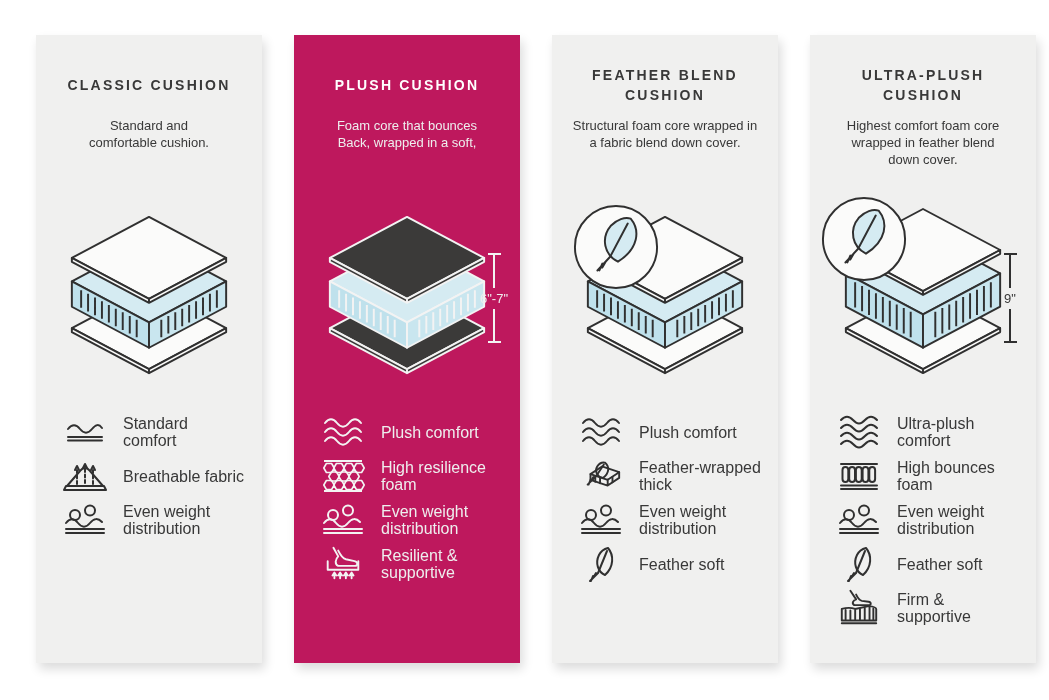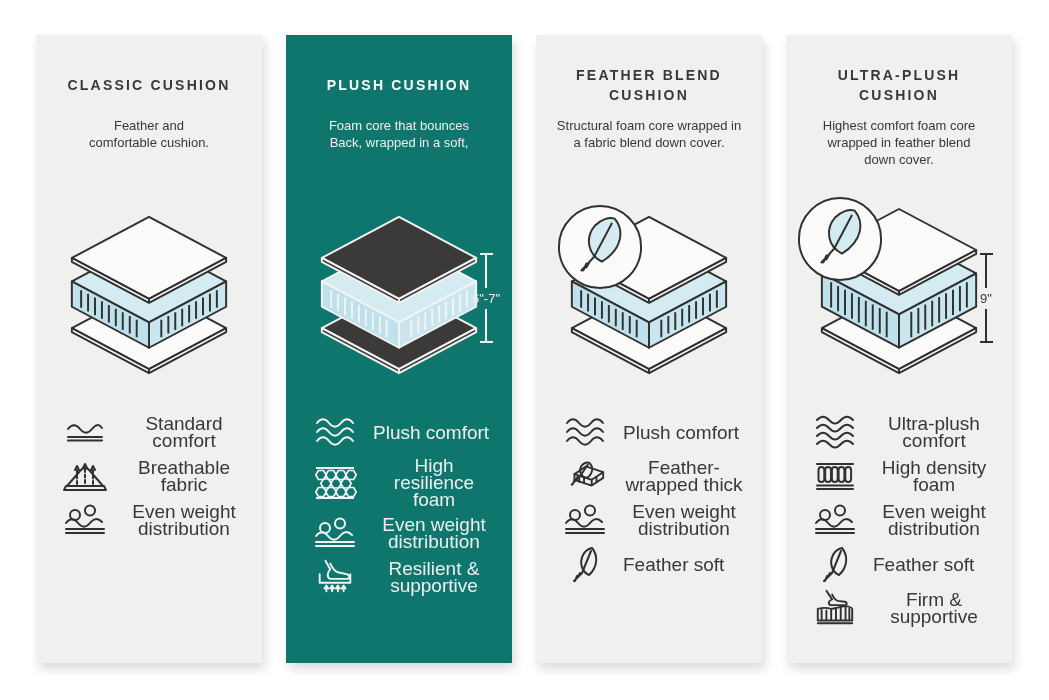--- a/index.html
+++ b/index.html
@@ -1,41 +1,41 @@
 <!DOCTYPE html>
 <html><head>
 <meta charset="utf-8">
 <style>
   html,body{margin:0;padding:0;background:#ffffff;}
   body{width:1049px;height:700px;overflow:hidden;font-family:"Liberation Sans",sans-serif;}
-  .board{display:flex;gap:24px;padding:35px 0 0 36px;}
+  .board{display:flex;gap:32px;padding:35px 0 0 36px;}
   .card{width:226px;height:628px;flex-shrink:0;box-shadow:3px 6px 10px rgba(0,0,0,.14);box-sizing:border-box;}
   .card.light{background:#f0f0ef;--line:#303030;--slab:#fbfbfa;--badge:#fbfbfa;--text:#383838;
               --foamTop:#d5ebf2;--foamL:#bfe1ec;--foamR:#c9e6ef;color:#303030;}
-  .card.dark{background:#0f766e;--line:#f3f3f3;--slab:#3b3a39;--badge:#3b3a39;--text:#eeeeee;
+  .card.dark{background:#be185d;--line:#f3f3f3;--slab:#3b3a39;--badge:#3b3a39;--text:#eeeeee;
              --foamTop:#d5ebf2;--foamL:#bfe1ec;--foamR:#c9e6ef;color:#f3f3f3;}
   .title{margin-top:28px;height:44px;display:flex;align-items:center;justify-content:center;
          text-align:center;font-size:14px;font-weight:bold;letter-spacing:2.2px;line-height:20px;
          padding:0 12px;color:var(--text);}
   .card.dark .title{color:#ffffff;}
   .desc{margin-top:10px;min-height:62px;text-align:center;font-size:13px;line-height:17px;color:var(--text);}
   .illo{position:relative;height:196px;margin-top:10px;}
   .cushion{position:absolute;left:50%;transform:translateX(-50%);}
   .cushion.reg{top:24px;width:166px;height:166px;}
   .cushion.thick{top:16px;width:166px;height:174px;}
   .badge{position:absolute;width:88px;height:88px;}
   .measure{position:absolute;right:6px;width:40px;display:flex;flex-direction:column;align-items:center;}
   .m-cap{width:13px;height:2px;background:var(--line);}
   .m-seg{width:2px;flex:1;background:var(--line);}
   .m-label{font-size:13px;color:var(--text);margin:3px 0;white-space:nowrap;}
   .features{margin-top:28px;padding-left:27px;}
   .feature{display:flex;align-items:center;min-height:38px;margin-bottom:6px;}
   .ficon{width:44px;height:38px;flex-shrink:0;display:flex;align-items:center;justify-content:center;color:var(--line);}
   .ficon svg{display:block;}
-  .flabel{margin-left:16px;font-size:19px;line-height:17px;max-width:122px;color:var(--text);text-align:center;}
+  .flabel{margin-left:16px;font-size:16px;line-height:17px;max-width:122px;color:var(--text);}
   .defs{position:absolute;width:0;height:0;}
 </style>
 </head>
 <body>
 
 <svg class="defs" aria-hidden="true">
   <defs>
 
     <symbol id="cushion-6" viewBox="0 0 170 170">
       <g stroke-linejoin="round" stroke-width="2">
@@ -162,21 +162,21 @@
       </g>
     </symbol>
   </defs>
 </svg>
 
 <div class="board">
 
   <div class="card light">
     <div class="title">CLASSIC CUSHION</div>
     <div class="desc">
-      <div>Feather and</div>
+      <div>Standard and</div>
       <div>comfortable cushion.</div>
     </div>
     <div class="illo">
       <svg class="cushion reg">
           <use href="#cushion-6"></use>
         </svg>
     </div>
     <div class="features">
       <div class="feature">
         <span class="ficon">
@@ -339,21 +339,21 @@
             </svg>
           </span>
         <span class="flabel">Ultra-plush comfort</span>
       </div>
       <div class="feature">
         <span class="ficon">
             <svg width="44" height="34" viewBox="0 0 44 34">
               <use href="#foam-cells-icon"></use>
             </svg>
           </span>
-        <span class="flabel">High density foam</span>
+        <span class="flabel">High bounces foam</span>
       </div>
       <div class="feature">
         <span class="ficon">
             <svg width="44" height="36" viewBox="0 0 44 36">
               <use href="#even-weight-icon"></use>
             </svg>
           </span>
         <span class="flabel">Even weight distribution</span>
       </div>
       <div class="feature">

